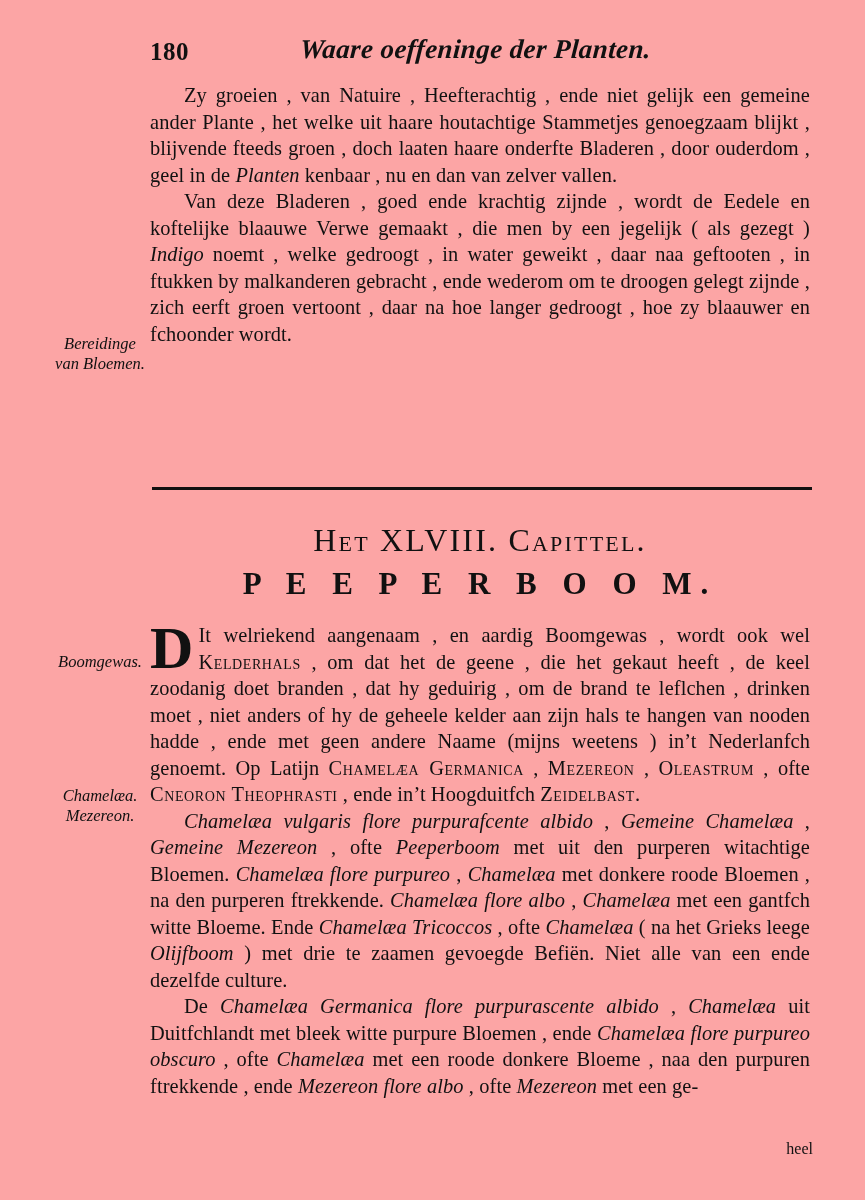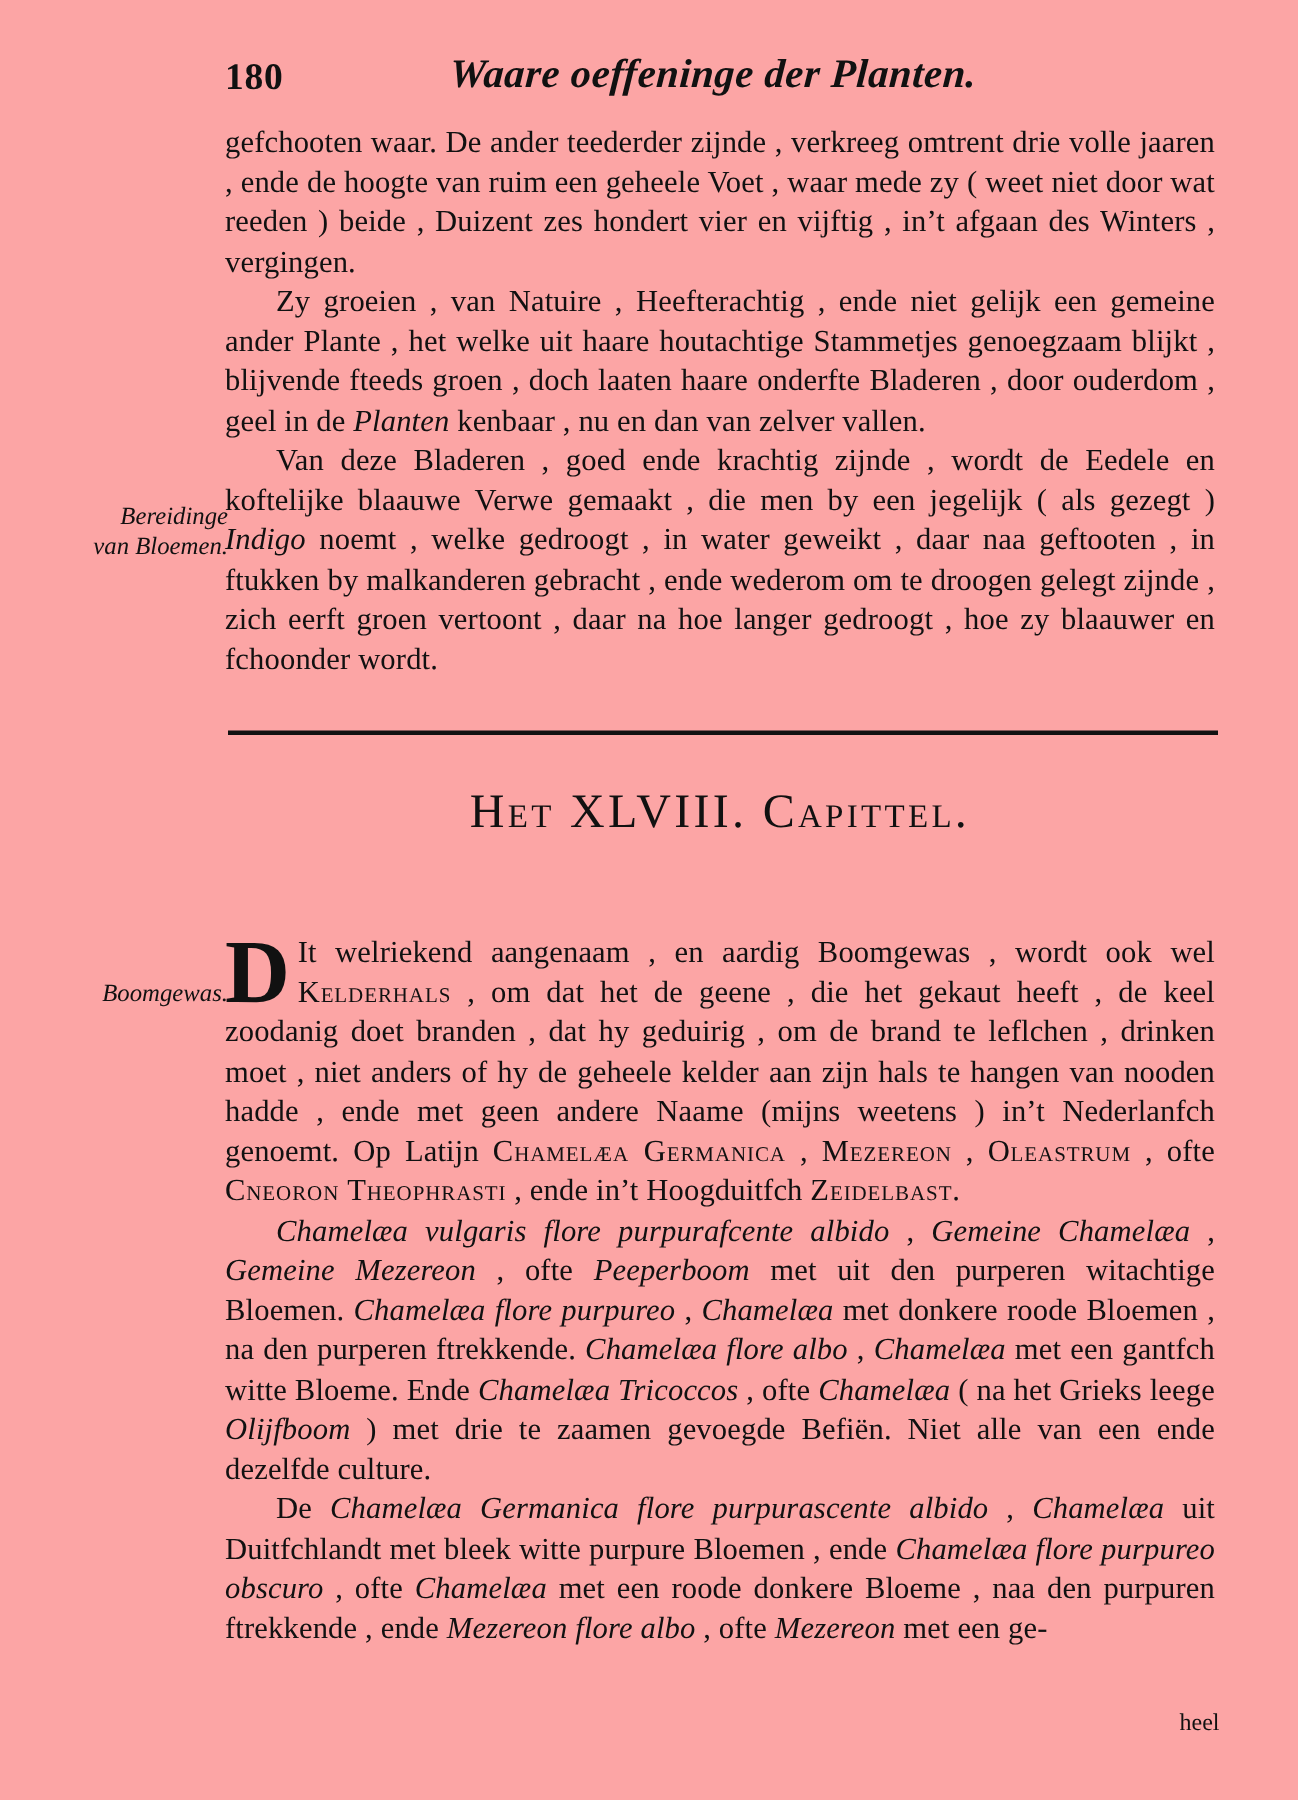--- a/index.html
+++ b/index.html
@@ -71,21 +71,21 @@
     letter-spacing: 0.6px;
   }
   
   .marginal {
     position: absolute;
     left: 48px;
     width: 104px;
     font-style: italic;
     font-size: 16.5px;
     line-height: 1.22;
-    text-align: right;
+    text-align: center;
   }
   
   .rule {
     position: absolute;
     left: 152px;
     width: 660px;
     height: 3px;
     background: #111;
   }
   
@@ -140,38 +140,42 @@
 
   <div class="ghost" style="top:44px; left:700px;">&nbsp;</div>
   <div class="ghost" style="top:520px; left:735px;">&nbsp;</div>
 
   <div class="header">
     <div class="folio">180</div>
     <div class="running-title">Waare oeffeninge der Planten.</div>
   </div>
 
   <div class="col" style="top:82px;">
-    <p class="noind">gefchooten waar.   De ander teederder zijnde , verkreeg omtrent drie volle jaaren , ende de hoogte van ruim een geheele Voet , waar mede zy ( weet niet door wat reeden ) beide , Duizent zes hondert vier en vijftig , in’t afgaan des Winters , vergingen.</p>
     <p><span>Zy groeien , van Natuire , Heefterachtig , ende niet gelijk een gemeine ander Plante , het welke uit haare houtachtige Stammetjes genoegzaam blijkt , blijvende fteeds groen , doch laaten haare onderfte Bladeren , door ouderdom , geel in de </span><span class="it">Planten</span><span> kenbaar , nu en dan van zelver vallen.</span></p>
     <p><span>Van deze Bladeren , goed ende krachtig zijnde , wordt de Eedele en koftelijke blaauwe Verwe gemaakt , die men by een jegelijk ( als gezegt ) </span><span class="it">Indigo</span><span> noemt , welke gedroogt , in water geweikt , daar naa geftooten , in ftukken by malkanderen gebracht , ende wederom om te droogen gelegt zijnde , zich eerft groen vertoont , daar na hoe langer gedroogt , hoe zy blaauwer en fchoonder wordt.</span></p>
   </div>
 
   <div class="marginal" style="top:334px;">
     <div>Bereidinge</div>
     <div>van Bloemen.</div>
   </div>
 
   <div class="rule" style="top:487px;"></div>
 
   <div class="chapter-head" style="top:522px;">Het XLVIII. Capittel.</div>
+  <div class="chapter-title" style="top:566px;">P E E P E R B O O M.</div>
 
   <div class="marginal" style="top:652px;">
     <div>Boomgewas.</div>
   </div>
 
+  <div class="marginal" style="top:786px;">
+    <div>Chamelæa.</div>
+    <div>Mezereon.</div>
+  </div>
 
   <div class="col" style="top:622px;">
     <p class="noind">
       <span class="dropcap">D</span><span>It welriekend aangenaam , en aardig Boomgewas , wordt ook wel </span><span class="sc">Kelderhals</span><span> , om dat het de geene , die het gekaut heeft , de keel zoodanig doet branden , dat hy geduirig , om de brand te leflchen , drinken moet , niet anders of hy de geheele kelder aan zijn hals te hangen van nooden hadde , ende met geen andere Naame (mijns weetens ) in’t Nederlanfch genoemt.   Op Latijn </span><span class="sc">Chamelæa Germanica</span><span> , </span><span class="sc">Mezereon</span><span> , </span><span class="sc">Oleastrum</span><span> , ofte </span><span class="sc">Cneoron Theophrasti</span><span> , ende in’t Hoogduitfch </span><span class="sc">Zeidelbast</span><span>.</span>
     </p>
     <p><span class="it">Chamelæa vulgaris flore purpurafcente albido</span><span> , </span><span class="it">Gemeine Chamelæa</span><span> , </span><span class="it">Gemeine Mezereon</span><span> , ofte </span><span class="it">Peeperboom</span><span> met uit den purperen witachtige Bloemen. </span><span class="it">Chamelæa flore purpureo</span><span> , </span><span class="it">Chamelæa</span><span> met donkere roode Bloemen , na den purperen ftrekkende. </span><span class="it">Chamelæa flore albo</span><span> , </span><span class="it">Chamelæa</span><span> met een gantfch witte Bloeme.   Ende </span><span class="it">Chamelæa Tricoccos</span><span> , ofte </span><span class="it">Chamelæa</span><span> ( na het Grieks leege </span><span class="it">Olijfboom</span><span> ) met drie te zaamen gevoegde Befiën.   Niet alle van een ende dezelfde culture.</span></p>
     <p><span>De </span><span class="it">Chamelæa Germanica flore purpurascente albido</span><span> , </span><span class="it">Chamelæa</span><span> uit Duitfchlandt met bleek witte purpure Bloemen , ende </span><span class="it">Chamelæa flore purpureo obscuro</span><span> , ofte </span><span class="it">Chamelæa</span><span> met een roode donkere Bloeme , naa den purpuren ftrekkende , ende </span><span class="it">Mezereon flore albo</span><span> , ofte </span><span class="it">Mezereon</span><span> met een ge-</span></p>
   </div>
 
   <div class="smallfoot" style="top:1140px;">heel</div>

